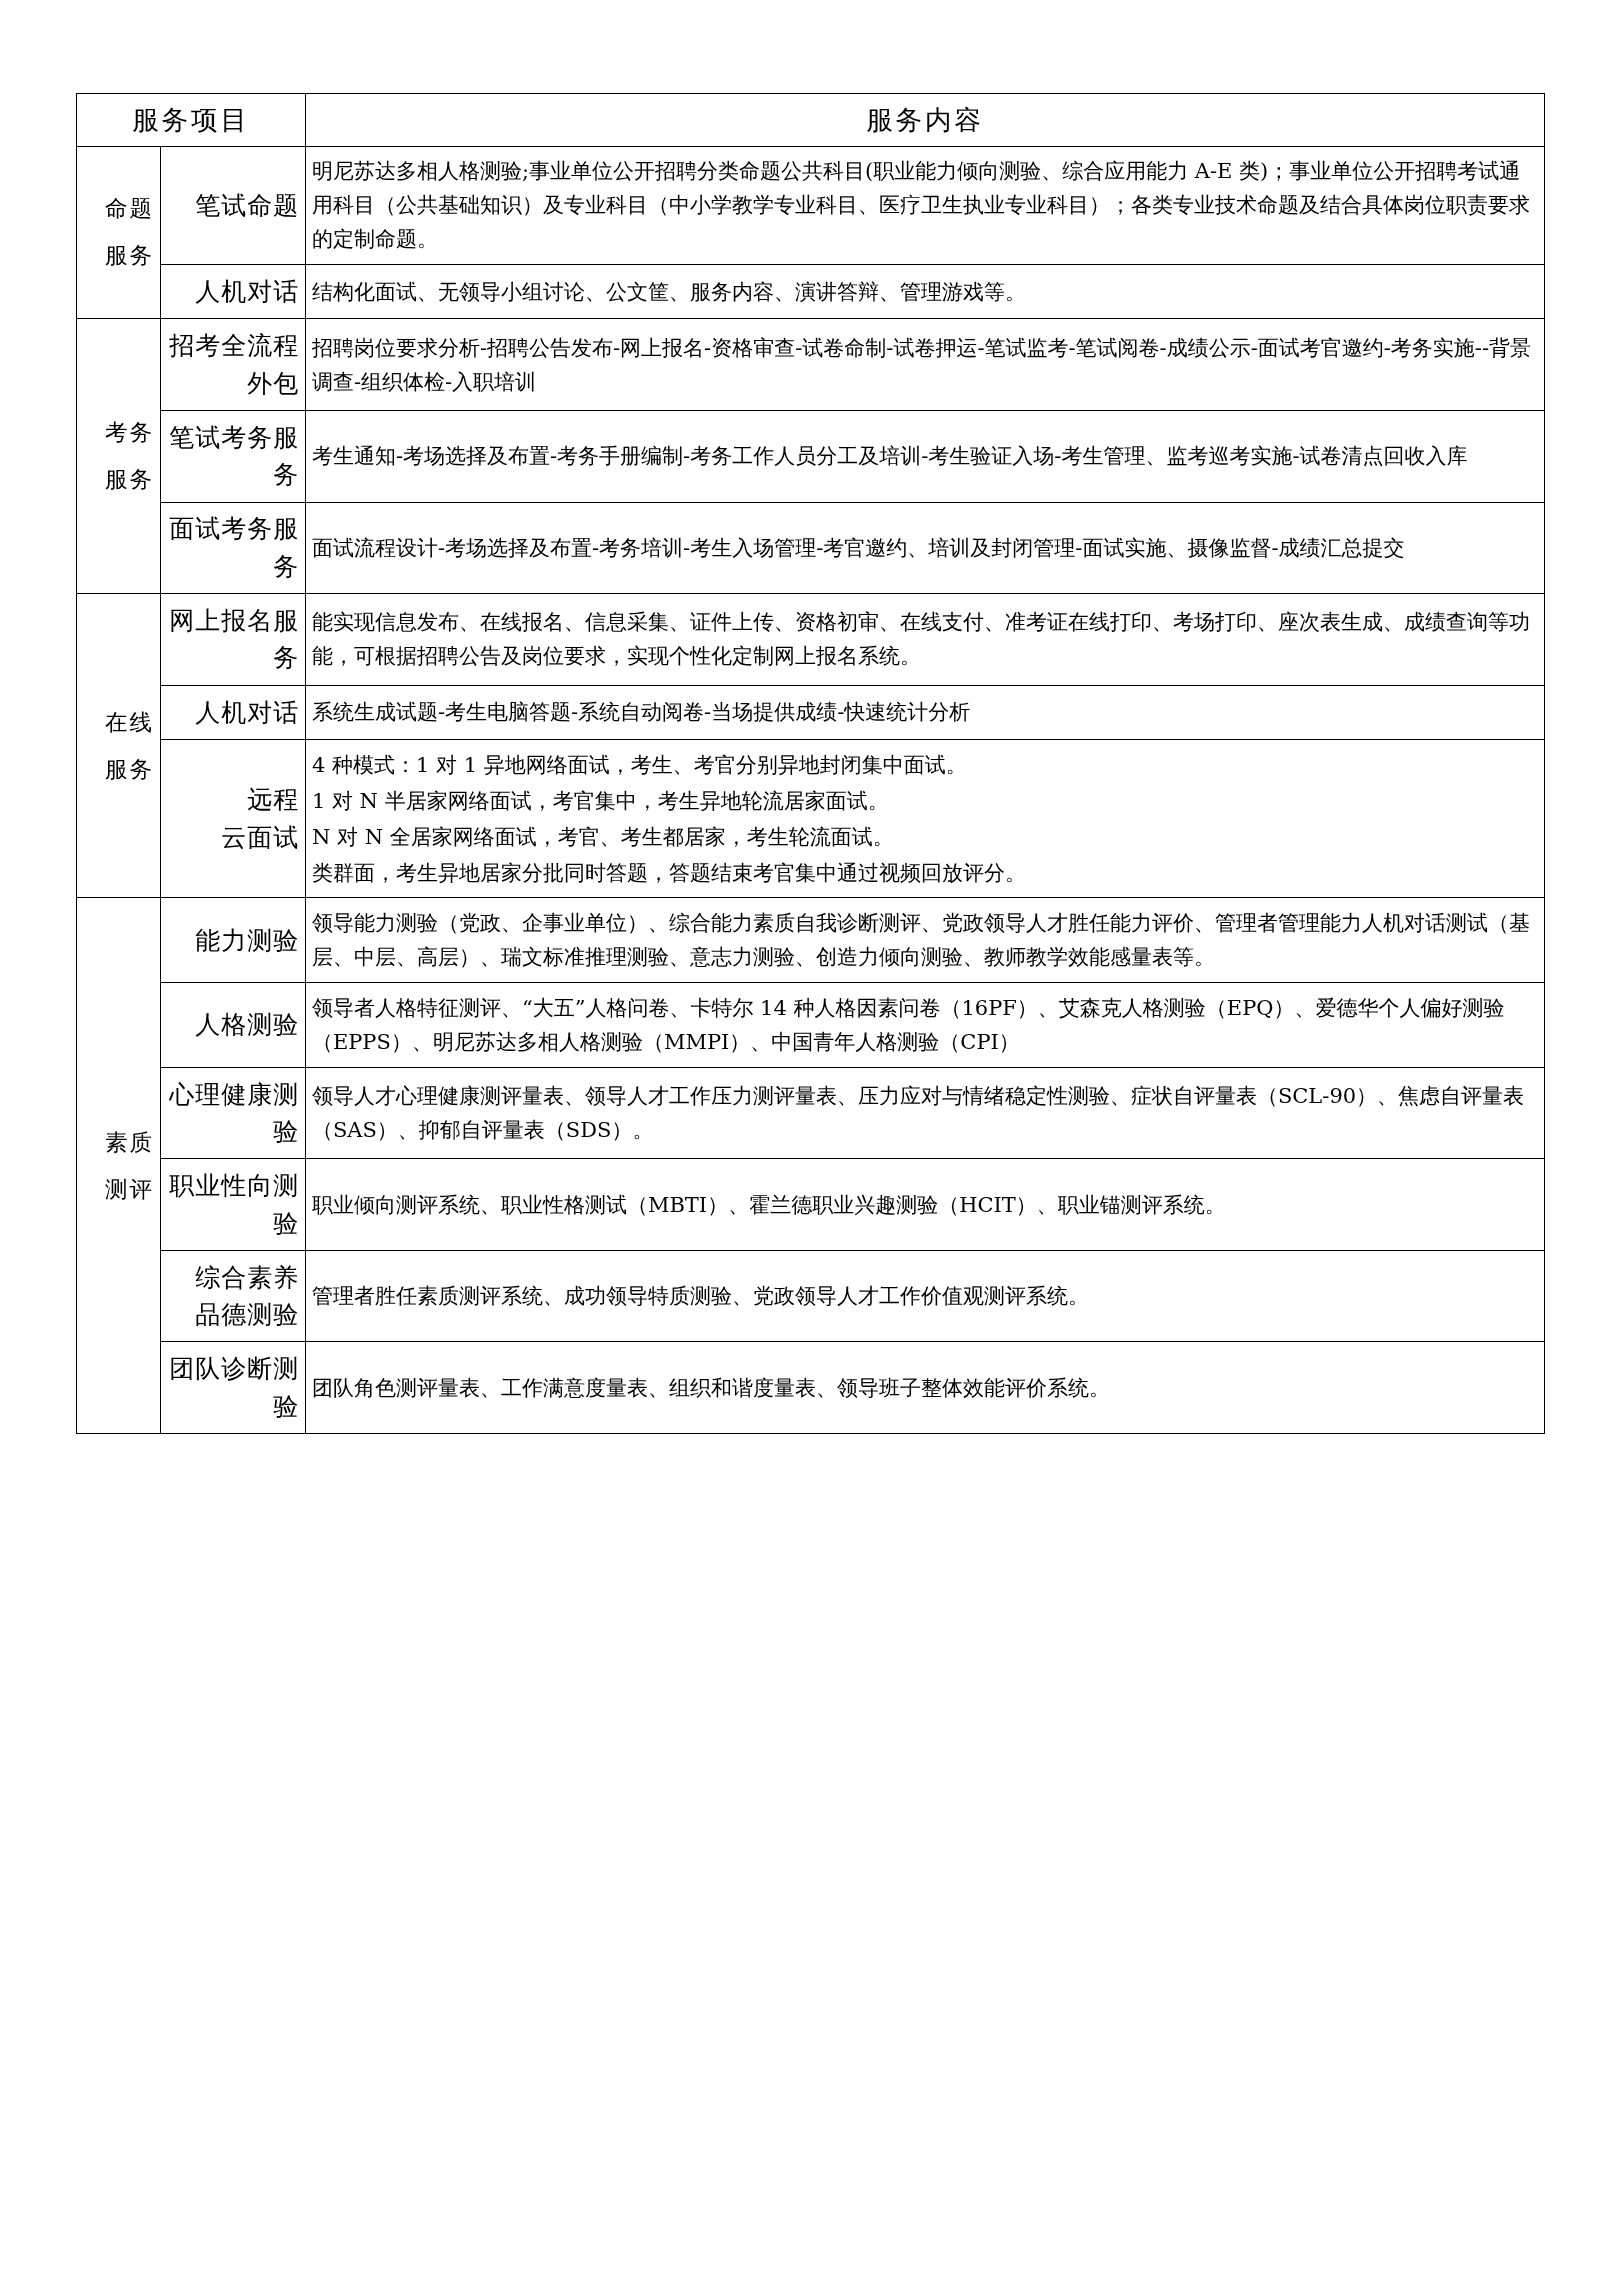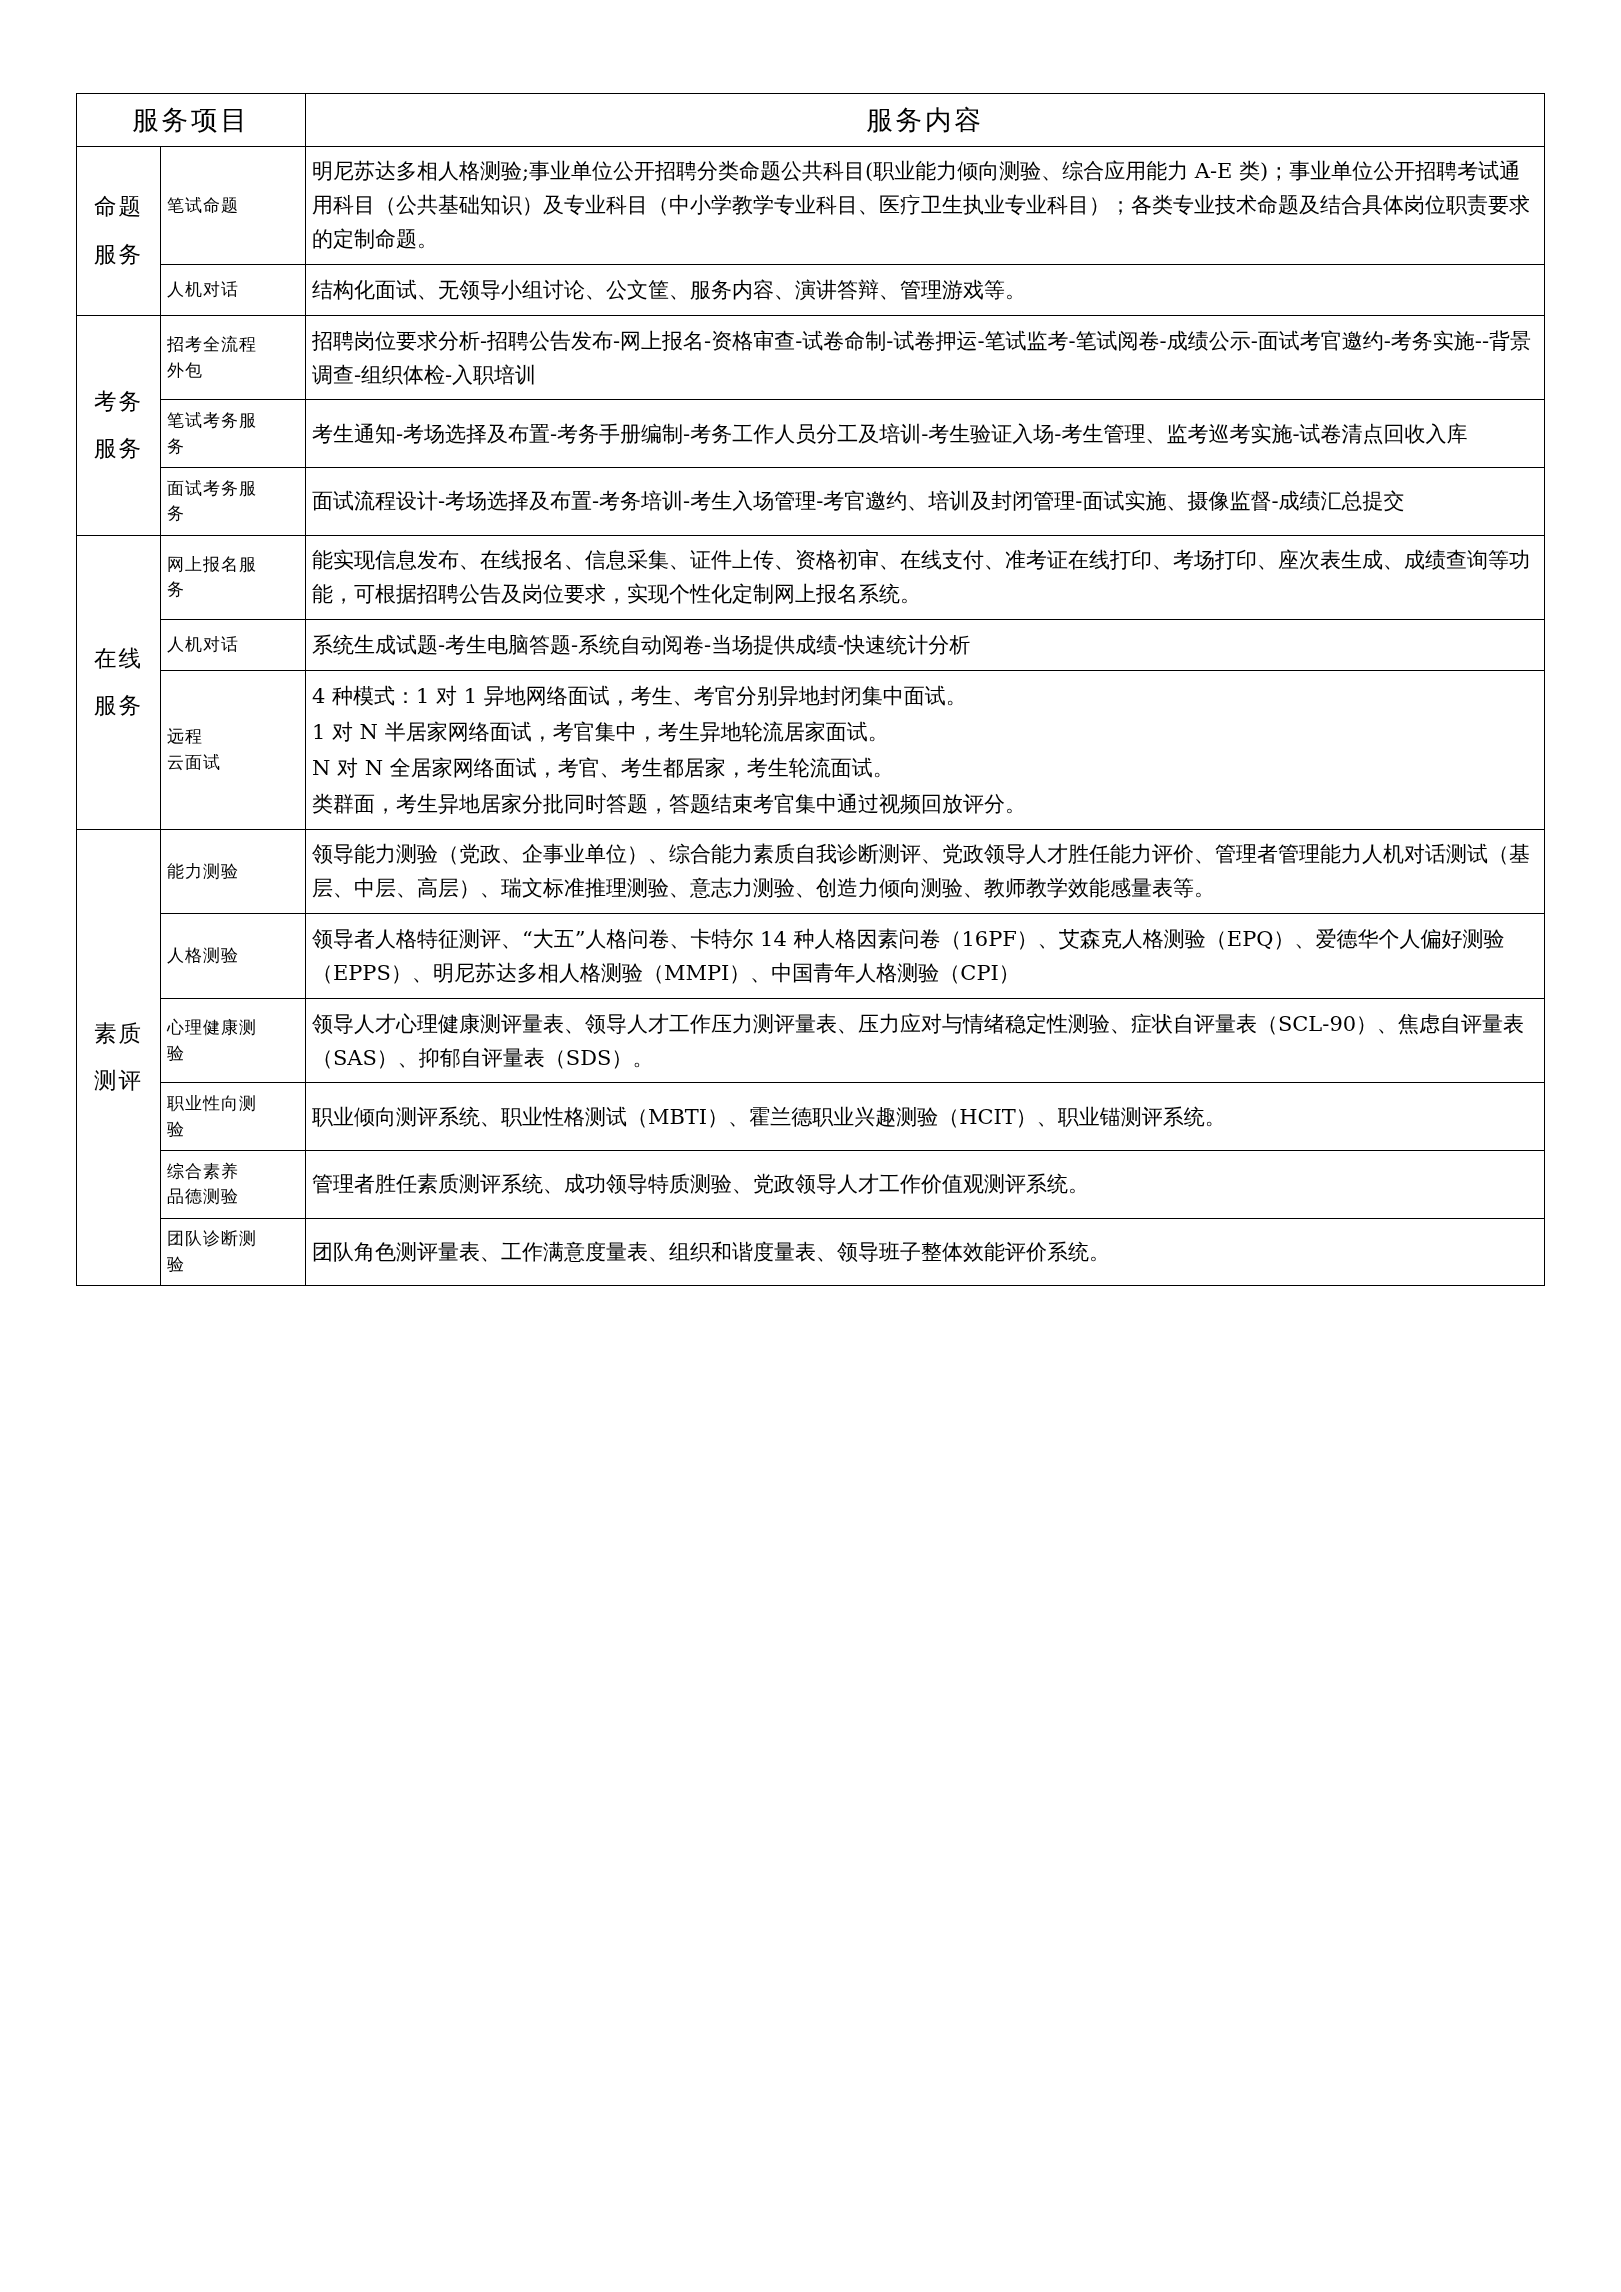--- a/index.html
+++ b/index.html
@@ -37,29 +37,29 @@
   .col-item  { width: 145px; }
   .col-body  { width: 1239px; }
 
   .hdr {
     text-align: center;
     font-size: 26.5px;
     letter-spacing: 2.9px;
     padding: 23.5px 5.9px;
   }
   .group-cell {
-    text-align: center;
+    text-align: right;
     font-size: 22.5px;
     letter-spacing: 2px;
     line-height: 2.1;
     padding: 5.9px 2px;
   }
   .item-cell {
-    text-align: left;
-    font-size: 17px;
+    text-align: right;
+    font-size: 25px;
     letter-spacing: 1px;
     line-height: 1.5;
     padding: 7.8px 3.9px;
   }
   .body-cell {
     text-align: left;
     font-size: 21px;
     line-height: 1.62;
     padding: 9.8px 7.8px 9.8px 7.8px;
     letter-spacing: 0px;

